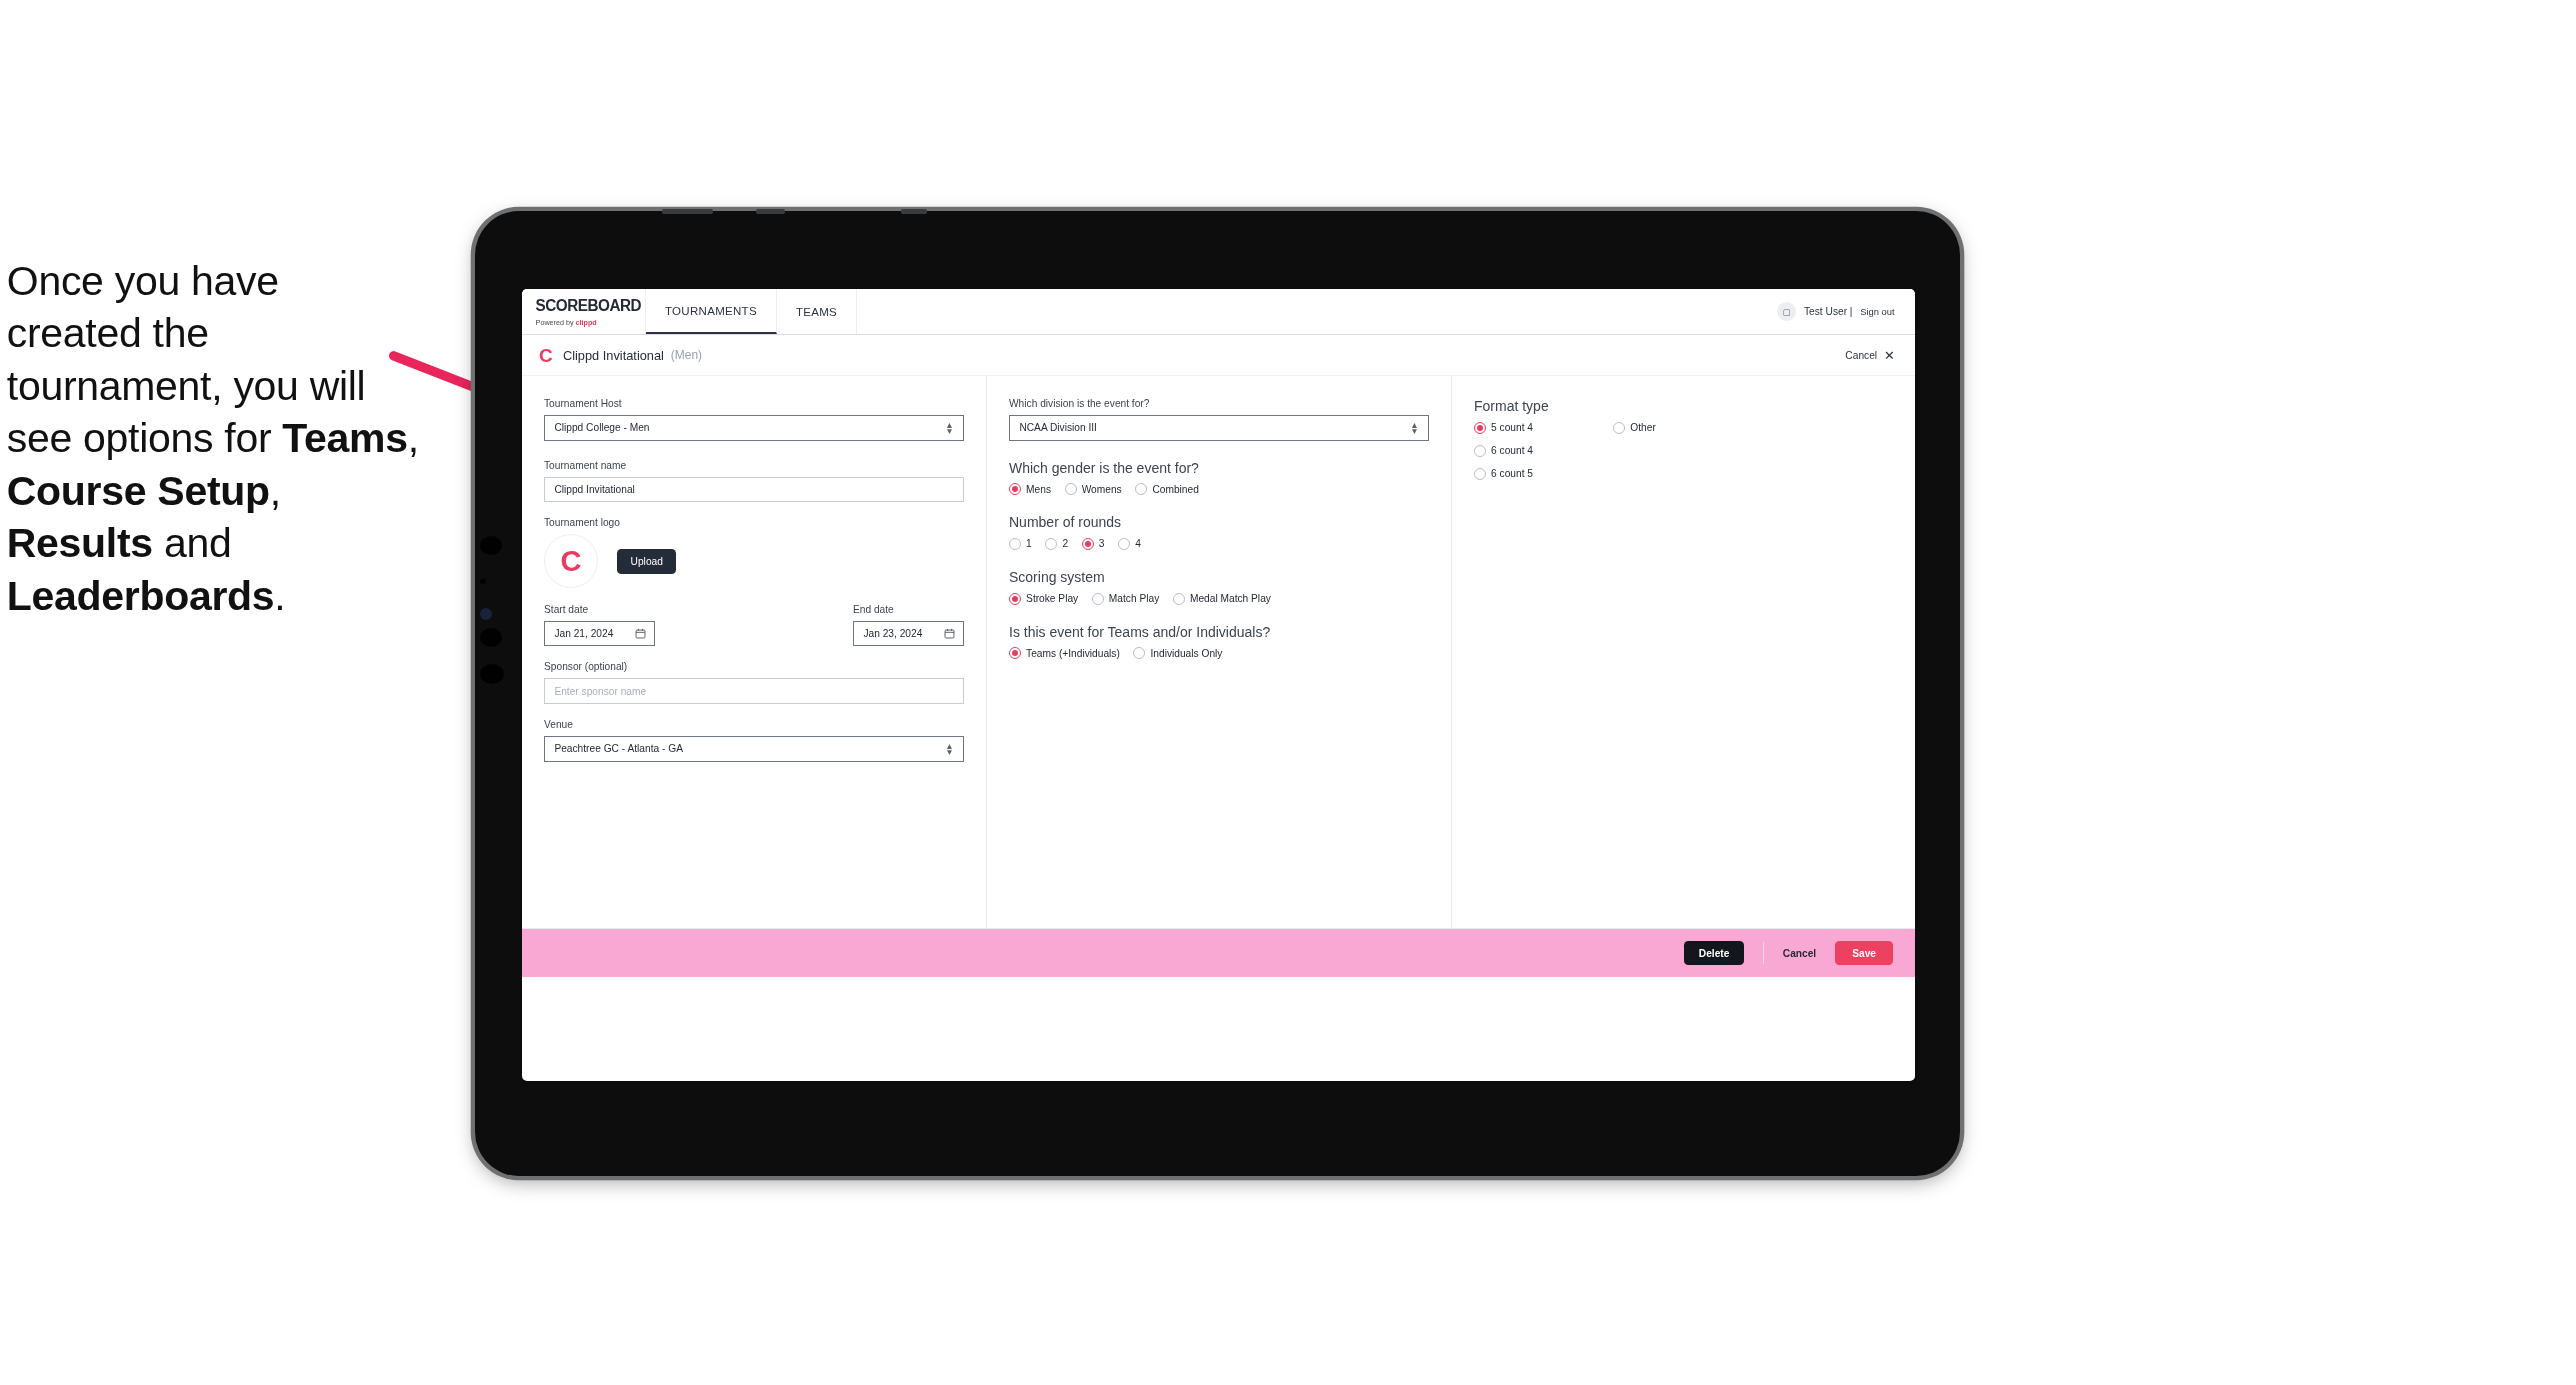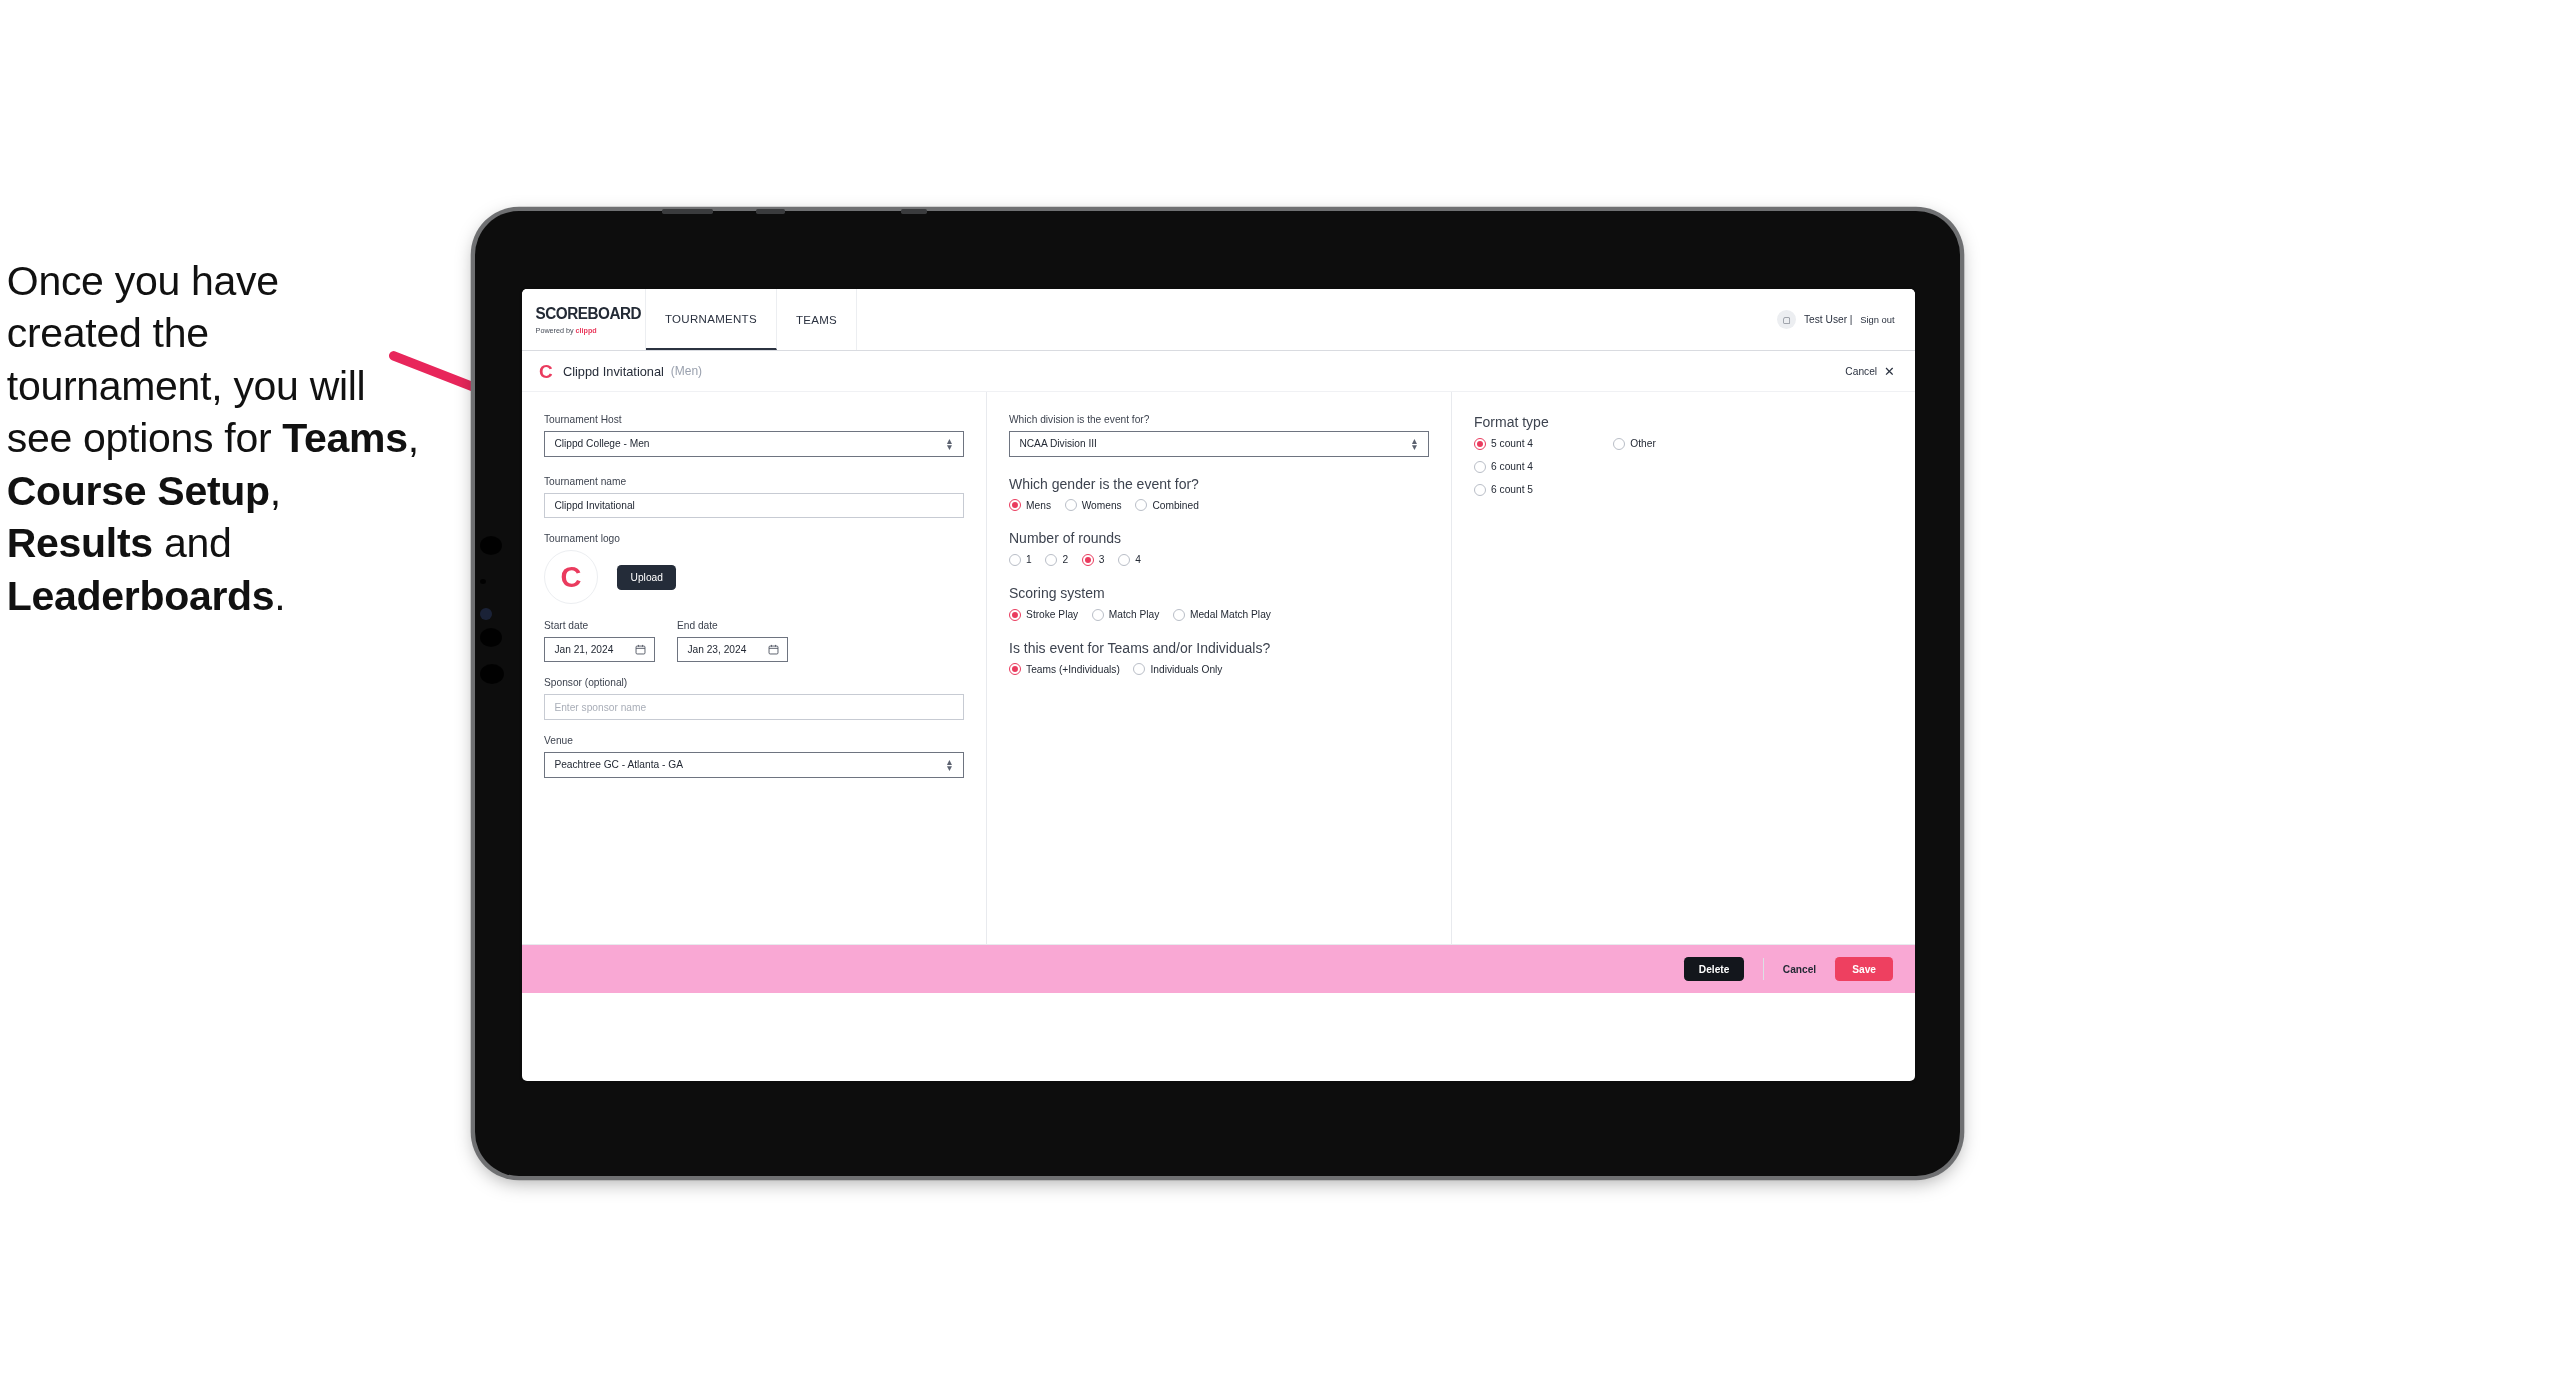--- a/index.html
+++ b/index.html
@@ -59,21 +59,21 @@
     left: 522px; top: 289px;
     width: 1393px; height: 792px;
     background: #ffffff;
     border-radius: 5.1px;
     overflow: hidden;
     box-shadow: 0 0.9px 3.4px rgba(0,0,0,.18);
   }
 
   
   #topbar {
-    height: 62px;
+    height: 46px;
     background: #ffffff;
     border-bottom: 0.9px solid #d9dbe0;
     display: flex;
     align-items: stretch;
     position: relative;
   }
   #brand {
     width: 124px;
     display: flex; flex-direction: column;
     justify-content: center;
@@ -222,21 +222,21 @@
   #upload-btn {
     background: #242c39;
     color: #fff;
     font-size: 10.2px;
     padding: 6.8px 13.6px;
     border-radius: 4.3px;
     cursor: pointer;
   }
 
   
-  #date-row { display: flex; gap: 22px; }
+  #date-row { display: flex; gap: 22px; justify-content: space-between; }
   .date-cell { width: 111px; }
 
   
   .radio-row {
     display: flex; align-items: center;
     flex-wrap: wrap;
     gap: 5.1px 3.4px;
   }
   .radio-opt {
     display: flex; align-items: center;

